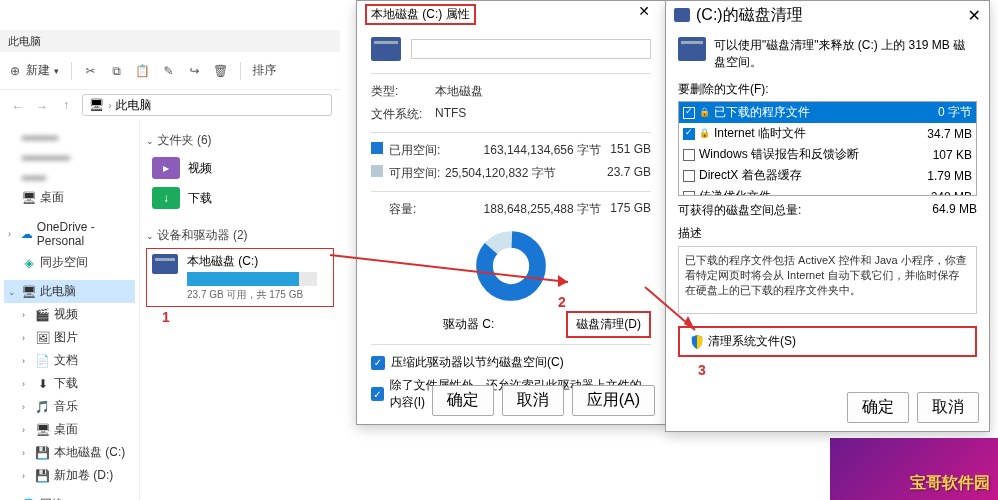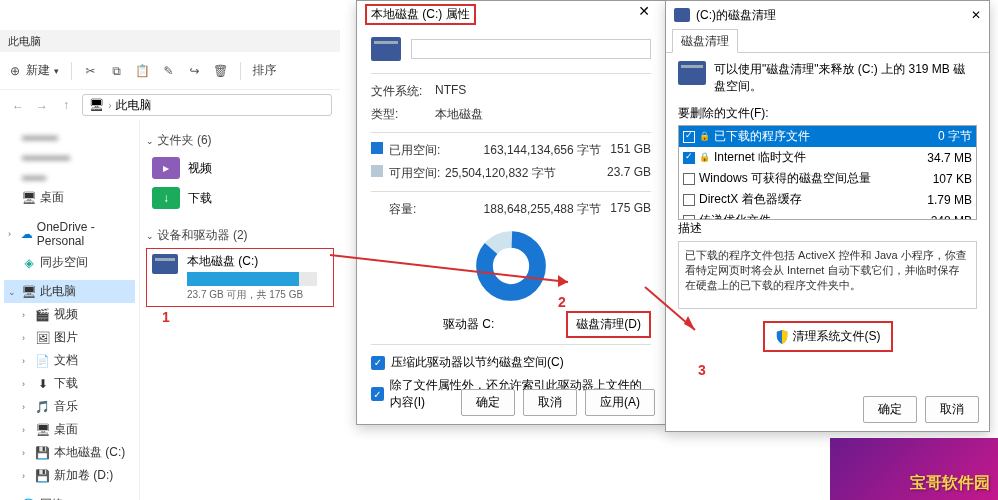--- a/index.html
+++ b/index.html
@@ -53,42 +53,42 @@
 .prop-val { flex: 1; color: #333; }
 .prop-right { width: 50px; text-align: right; color: #333; }
 .sq-used { width: 12px; height: 12px; background: #1976d2; display: inline-block; margin-right: 6px; }
 .sq-free { width: 12px; height: 12px; background: #b8c9d6; display: inline-block; margin-right: 6px; }
 .pie-chart { width: 70px; height: 70px; margin: 10px auto; }
 .drive-label-row { display: flex; align-items: center; justify-content: space-between; margin-top: 4px; }
 .cleanup-btn { border: 2px solid #d62f2f; padding: 3px 8px; font-size: 12px; cursor: pointer; background: #fff; }
 .check-row { display: flex; align-items: center; gap: 6px; font-size: 12px; padding: 3px 0; }
 .check-box { width: 14px; height: 14px; background: #1976d2; border-radius: 2px; color: #fff; display: inline-flex; align-items: center; justify-content: center; font-size: 10px; }
 .dlg-footer { position: absolute; bottom: 8px; right: 10px; display: flex; gap: 8px; }
-.btn { border: 1px solid #aaa; background: #fdfdfd; padding: 4px 14px; font-size: 12px; cursor: pointer; border-radius: 2px; }
+.btn { border: 1px solid #aaa; background: #fdfdfd; padding: 4px 14px; font-size: 16px; cursor: pointer; border-radius: 2px; }
 
 
 .cleanup { top: 0; left: 665px; width: 325px; height: 432px; }
-.cleanup-title { display: flex; align-items: center; gap: 6px; height: 28px; padding: 0 8px; font-size: 12px; }
+.cleanup-title { display: flex; align-items: center; gap: 6px; height: 28px; padding: 0 8px; font-size: 16px; }
 .cleanup-body { padding: 8px 12px; }
 .info-row { display: flex; gap: 8px; font-size: 12px; align-items: flex-start; margin-bottom: 10px; }
 .info-icon { width: 28px; height: 24px; background: #3b5998; border-radius: 2px; flex-shrink: 0; position: relative; }
 .info-icon::after { content: ''; position: absolute; top: 4px; left: 3px; right: 3px; height: 3px; background: #9ab; }
 .file-list { border: 1px solid #aaa; height: 95px; overflow-y: auto; font-size: 12px; }
 .list-row { display: flex; align-items: center; padding: 2px 4px; gap: 4px; }
 .list-row.sel { background: #0078d4; color: #fff; }
 .list-chk { width: 12px; height: 12px; border: 1px solid #666; background: #fff; flex-shrink: 0; }
 .list-chk.checked { background: #0078d4; border-color: #0078d4; position: relative; }
 .list-chk.checked::after { content: '✓'; color: #fff; font-size: 9px; position: absolute; top: -2px; left: 1px; }
 .list-row.sel .list-chk { border-color: #fff; }
 .lock-icon { width: 11px; height: 11px; flex-shrink: 0; }
 .list-name { flex: 1; white-space: nowrap; overflow: hidden; }
 .list-size { width: 60px; text-align: right; }
 .total-row { display: flex; justify-content: space-between; font-size: 12px; margin: 6px 0; }
 .desc-box { border: 1px solid #ccc; padding: 6px; font-size: 11px; color: #333; height: 68px; margin-top: 4px; }
-.action-btns { display: flex; gap: 16px; margin-top: 12px; justify-content: space-around; }
+.action-btns { display: flex; gap: 16px; margin-top: 12px; justify-content: space-around; flex-direction: column; }
 .sys-btn { border: 2px solid #d62f2f; padding: 5px 10px; font-size: 12px; cursor: pointer; background: #fff; display: flex; align-items: center; gap: 4px; }
 .view-btn { border: 1px solid #aaa; padding: 5px 14px; font-size: 12px; cursor: pointer; background: #fff; }
 .shield { width: 14px; height: 14px; }
 
 
 .arrow { position: absolute; pointer-events: none; }
 .arrow-line { stroke: #d62f2f; stroke-width: 2; fill: none; }
 .arrow-head { fill: #d62f2f; }
 .anno { position: absolute; color: #d62f2f; font-size: 14px; font-weight: bold; }
 
@@ -257,26 +257,26 @@
     <span class="title-box">本地磁盘 (C:) 属性</span>
     <span class="close">✕</span>
   </div>
   <div class="props-body">
     <div class="props-head">
       <div class="drive-glyph"></div>
       <input class="name-input" style="">
     </div>
     <hr class="hr">
     <div class="prop-row">
+        <span class="prop-label">类型:</span>
+        <span class="prop-val">本地磁盘</span>
+      </div>
+    <div class="prop-row">
         <span class="prop-label">文件系统:</span>
         <span class="prop-val">NTFS</span>
-      </div>
-    <div class="prop-row">
-        <span class="prop-label">类型:</span>
-        <span class="prop-val">本地磁盘</span>
       </div>
     <hr class="hr">
     <div class="prop-row">
         <span class="sq-used"></span>
         <span class="prop-label" style="width:56px">已用空间:</span>
         <span class="prop-val" style="text-align:right">163,144,134,656 字节</span>
         <span class="prop-right">151 GB</span>
       </div>
     <div class="prop-row">
         <span class="sq-free"></span>
@@ -318,23 +318,20 @@
     <button class="btn">取消</button>
     <button class="btn">应用(A)</button>
   </div>
 </div>
 
 <div class="dlg cleanup">
   <div class="cleanup-title">
     <span style="display:inline-block;width:16px;height:14px;background:#3b5998;border-radius:2px"></span>
     <span>(C:)的磁盘清理</span>
     <span class="close" style="position:absolute;right:8px;cursor:pointer">✕</span>
-  </div>
-  <div class="tabs">
-    <div class="tab active">磁盘清理</div>
   </div>
   <div class="cleanup-body">
     <div class="info-row">
       <div class="info-icon"></div>
       <div>可以使用"磁盘清理"来释放 (C:) 上的 319 MB 磁盘空间。</div>
     </div>
     <div style="margin-bottom:3px">要删除的文件(F):</div>
     <div class="file-list" id="cleanup-list">
         <div class="list-row sel">
           <span class="list-chk checked"></span>
@@ -343,34 +340,38 @@
           <span class="list-size">0 字节</span>
         </div>
         <div class="list-row">
           <span class="list-chk checked"></span>
           <span class="lock-icon" style="font-size: 9px;">🔒</span>
           <span class="list-name">Internet 临时文件</span>
           <span class="list-size">34.7 MB</span>
         </div>
         <div class="list-row">
           <span class="list-chk"></span>
-          <span class="list-name">Windows 可获得的磁盘空间总量</span>
+          <span class="list-name">Windows 错误报告和反馈诊断</span>
           <span class="list-size">107 KB</span>
         </div>
         <div class="list-row">
           <span class="list-chk"></span>
           <span class="list-name">DirectX 着色器缓存</span>
           <span class="list-size">1.79 MB</span>
         </div>
         <div class="list-row">
           <span class="list-chk"></span>
           <span class="list-name">传递优化文件</span>
           <span class="list-size">248 MB</span>
         </div>
       </div>
+    <div class="total-row">
+      <span>可获得的磁盘空间总量:</span>
+      <span>64.9 MB</span>
+    </div>
     <div>描述</div>
     <div class="desc-box">已下载的程序文件包括 ActiveX 控件和 Java 小程序，你查看特定网页时将会从 Internet 自动下载它们，并临时保存在硬盘上的已下载的程序文件夹中。</div>
     <div class="action-btns">
       <button class="sys-btn">
         <svg class="shield" viewBox="0 0 16 16">
             <path fill="#1976d2" d="M8 0l6 2v5c0 4-2.5 7-6 9-3.5-2-6-5-6-9V2z"></path>
             <path fill="#fc0" d="M8 0v16c3.5-2 6-5 6-9V2z"></path>
           </svg>
         <span>清理系统文件(S)</span>
       </button>

